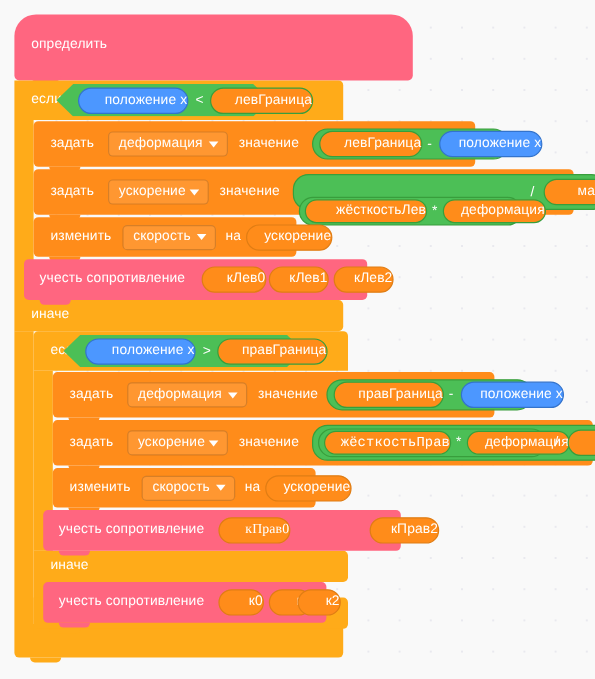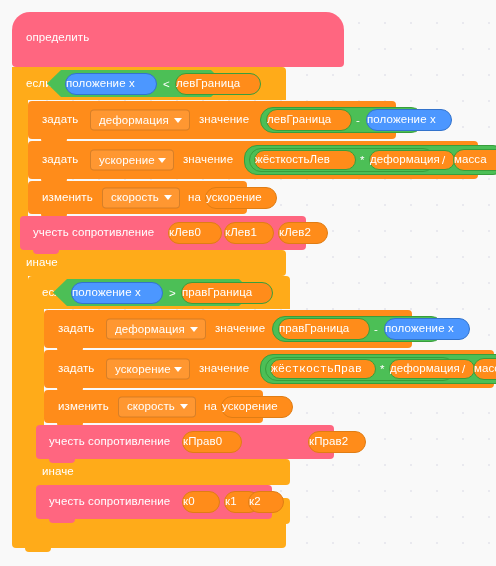--- a/index.html
+++ b/index.html
@@ -68,21 +68,21 @@
     position:absolute;right:7px;top:50%;transform:translateY(-50%);
     width:0;height:0;border-left:4.5px solid transparent;
     border-right:4.5px solid transparent;border-top:5px solid #ffffff;
   }
 
   
   .rep{
     position:absolute;top:50%;transform:translateY(-50%);
     height:22px;border-radius:11px;box-sizing:border-box;
   }
-  .rep .label{position:absolute;left:0;right:0;text-align:left;
+  .rep .label{position:absolute;left:0;right:0;text-align:right;
     top:50%;transform:translateY(-50%);}
   .rep-blue{background:#4c97ff;border:1px solid #3373cc;}
   .rep-on-green{background:#ff8c1a;border:1.5px solid #389e3c;}
   .rep-on-pink{background:#ff8c1a;border:1px solid #e07d14;}
 
   
   .op{
     position:absolute;background:#4cbf56;box-sizing:border-box;
     border:1px solid #389e3c;
   }
@@ -159,21 +159,21 @@
   <div class="blk stmt" style="left:28px;top:141px;width:450px;height:38px;">
     <span class="label" style="left:14px;">задать</span>
     <div class="dd" style="left:62px;width:84px;">
       <span class="label">ускорение</span>
       <span class="caret"></span>
     </div>
     <span class="label" style="left:155px;">значение</span>
 
     <div class="op op-round" style="left:216px;top:4px;width:262px;height:30px;">
 
-      <div class="op op-round" style="left:4px;top:2px;width:186px;height:24px;text-decoration:underline;">
+      <div class="op op-round" style="left:4px;top:18px;width:186px;height:24px;text-decoration:underline;">
         <div class="rep rep-on-green" style="left:4px;width:102px;height:20px;border-radius:10px;">
           <span class="label">жёсткостьЛев</span>
         </div>
         <span class="op-sym" style="left:110px;">*</span>
         <div class="rep rep-on-green" style="left:119px;width:86px;height:20px;border-radius:10px;">
           <span class="label">деформация</span>
         </div>
       </div>
       <span class="op-sym" style="left:197px;">/</span>
       <div class="rep rep-on-green" style="left:208px;width:62px;height:22px;">
@@ -285,21 +285,21 @@
     </div>
     <span class="label" style="left:160px;">на</span>
     <div class="rep rep-on-pink" style="left:177px;width:72px;">
       <span class="label">ускорение</span>
     </div>
     <div class="bump" style="background:#ff8c1a;"></div>
   </div>
 
   <div class="blk custom" style="left:36px;top:425px;width:298px;height:34px;">
     <span class="label" style="left:13px;">учесть сопротивление</span>
-    <div class="rep rep-on-pink" style="left:146px;width:60px;">
+    <div class="rep rep-on-pink" style="left:146px;width:60px;font-family:Liberation Serif, serif;">
       <span class="label">кПрав0</span>
     </div>
     <div class="rep rep-on-pink" style="left:272px;width:58px;">
       <span class="label">кПрав2</span>
     </div>
     <div class="bump" style="background:#ff6680;"></div>
   </div>
 
   <div class="blk custom" style="left:36px;top:485px;width:236px;height:34px;">
     <span class="label" style="left:13px;">учесть сопротивление</span>

